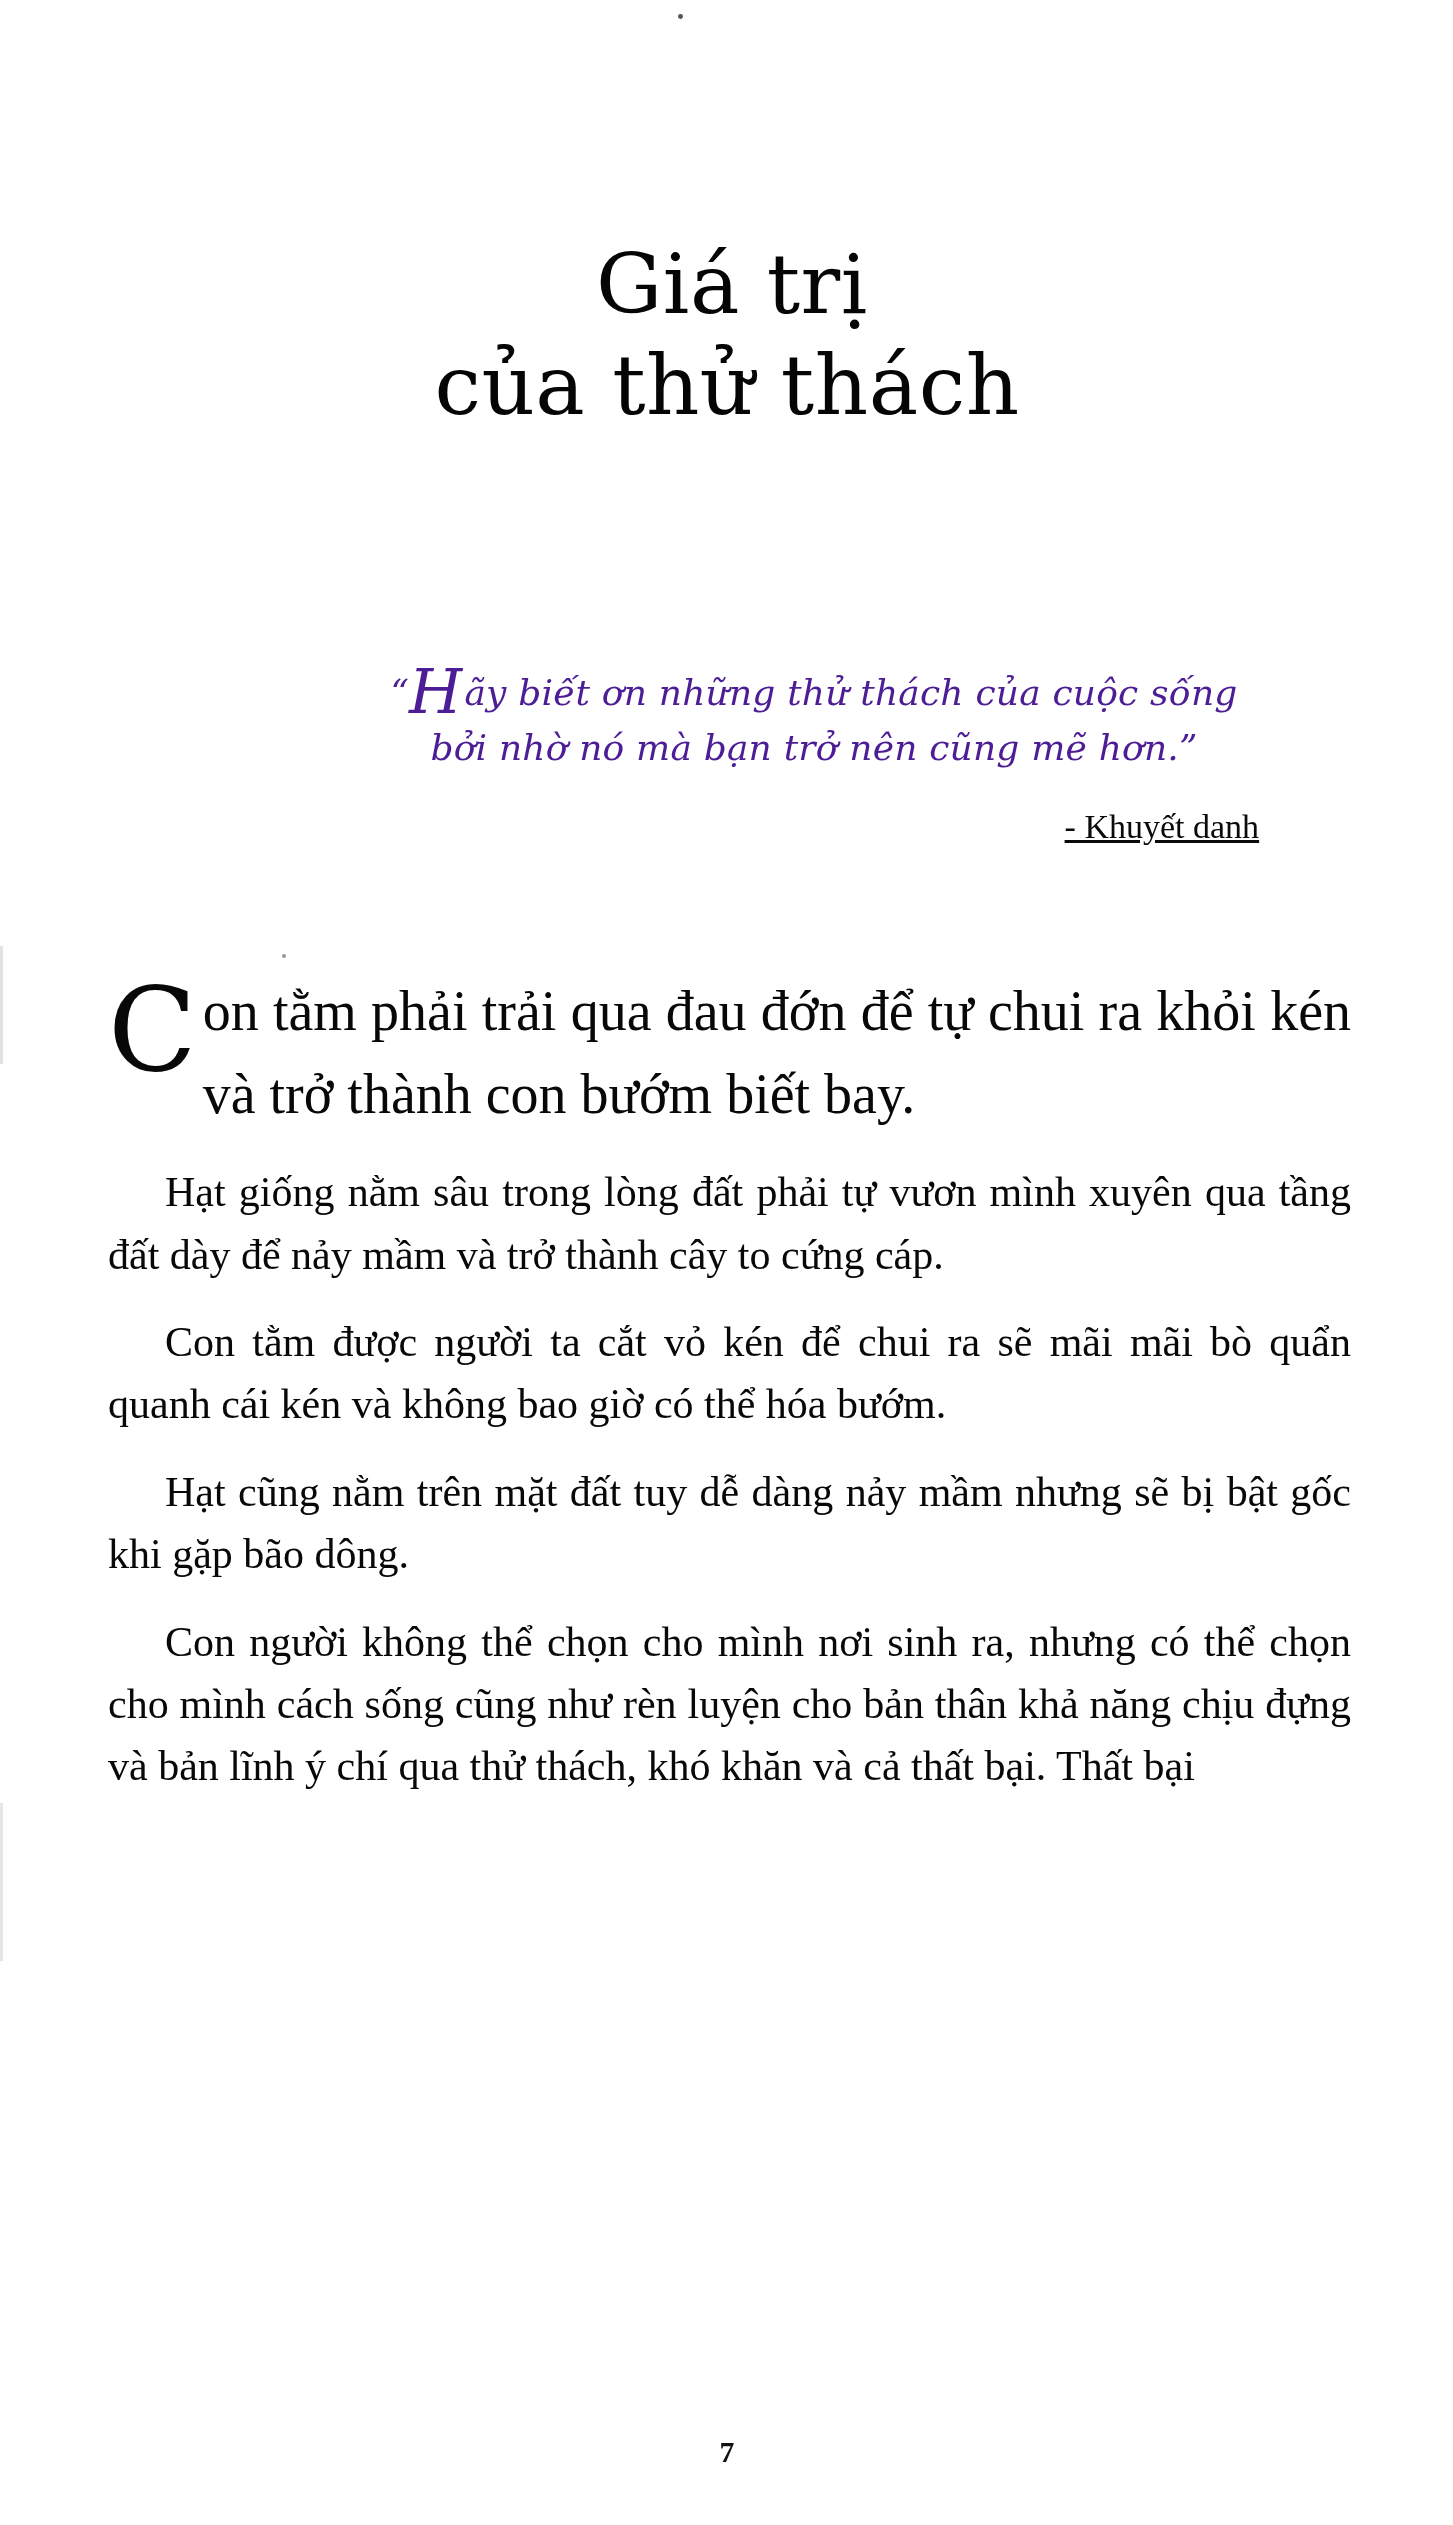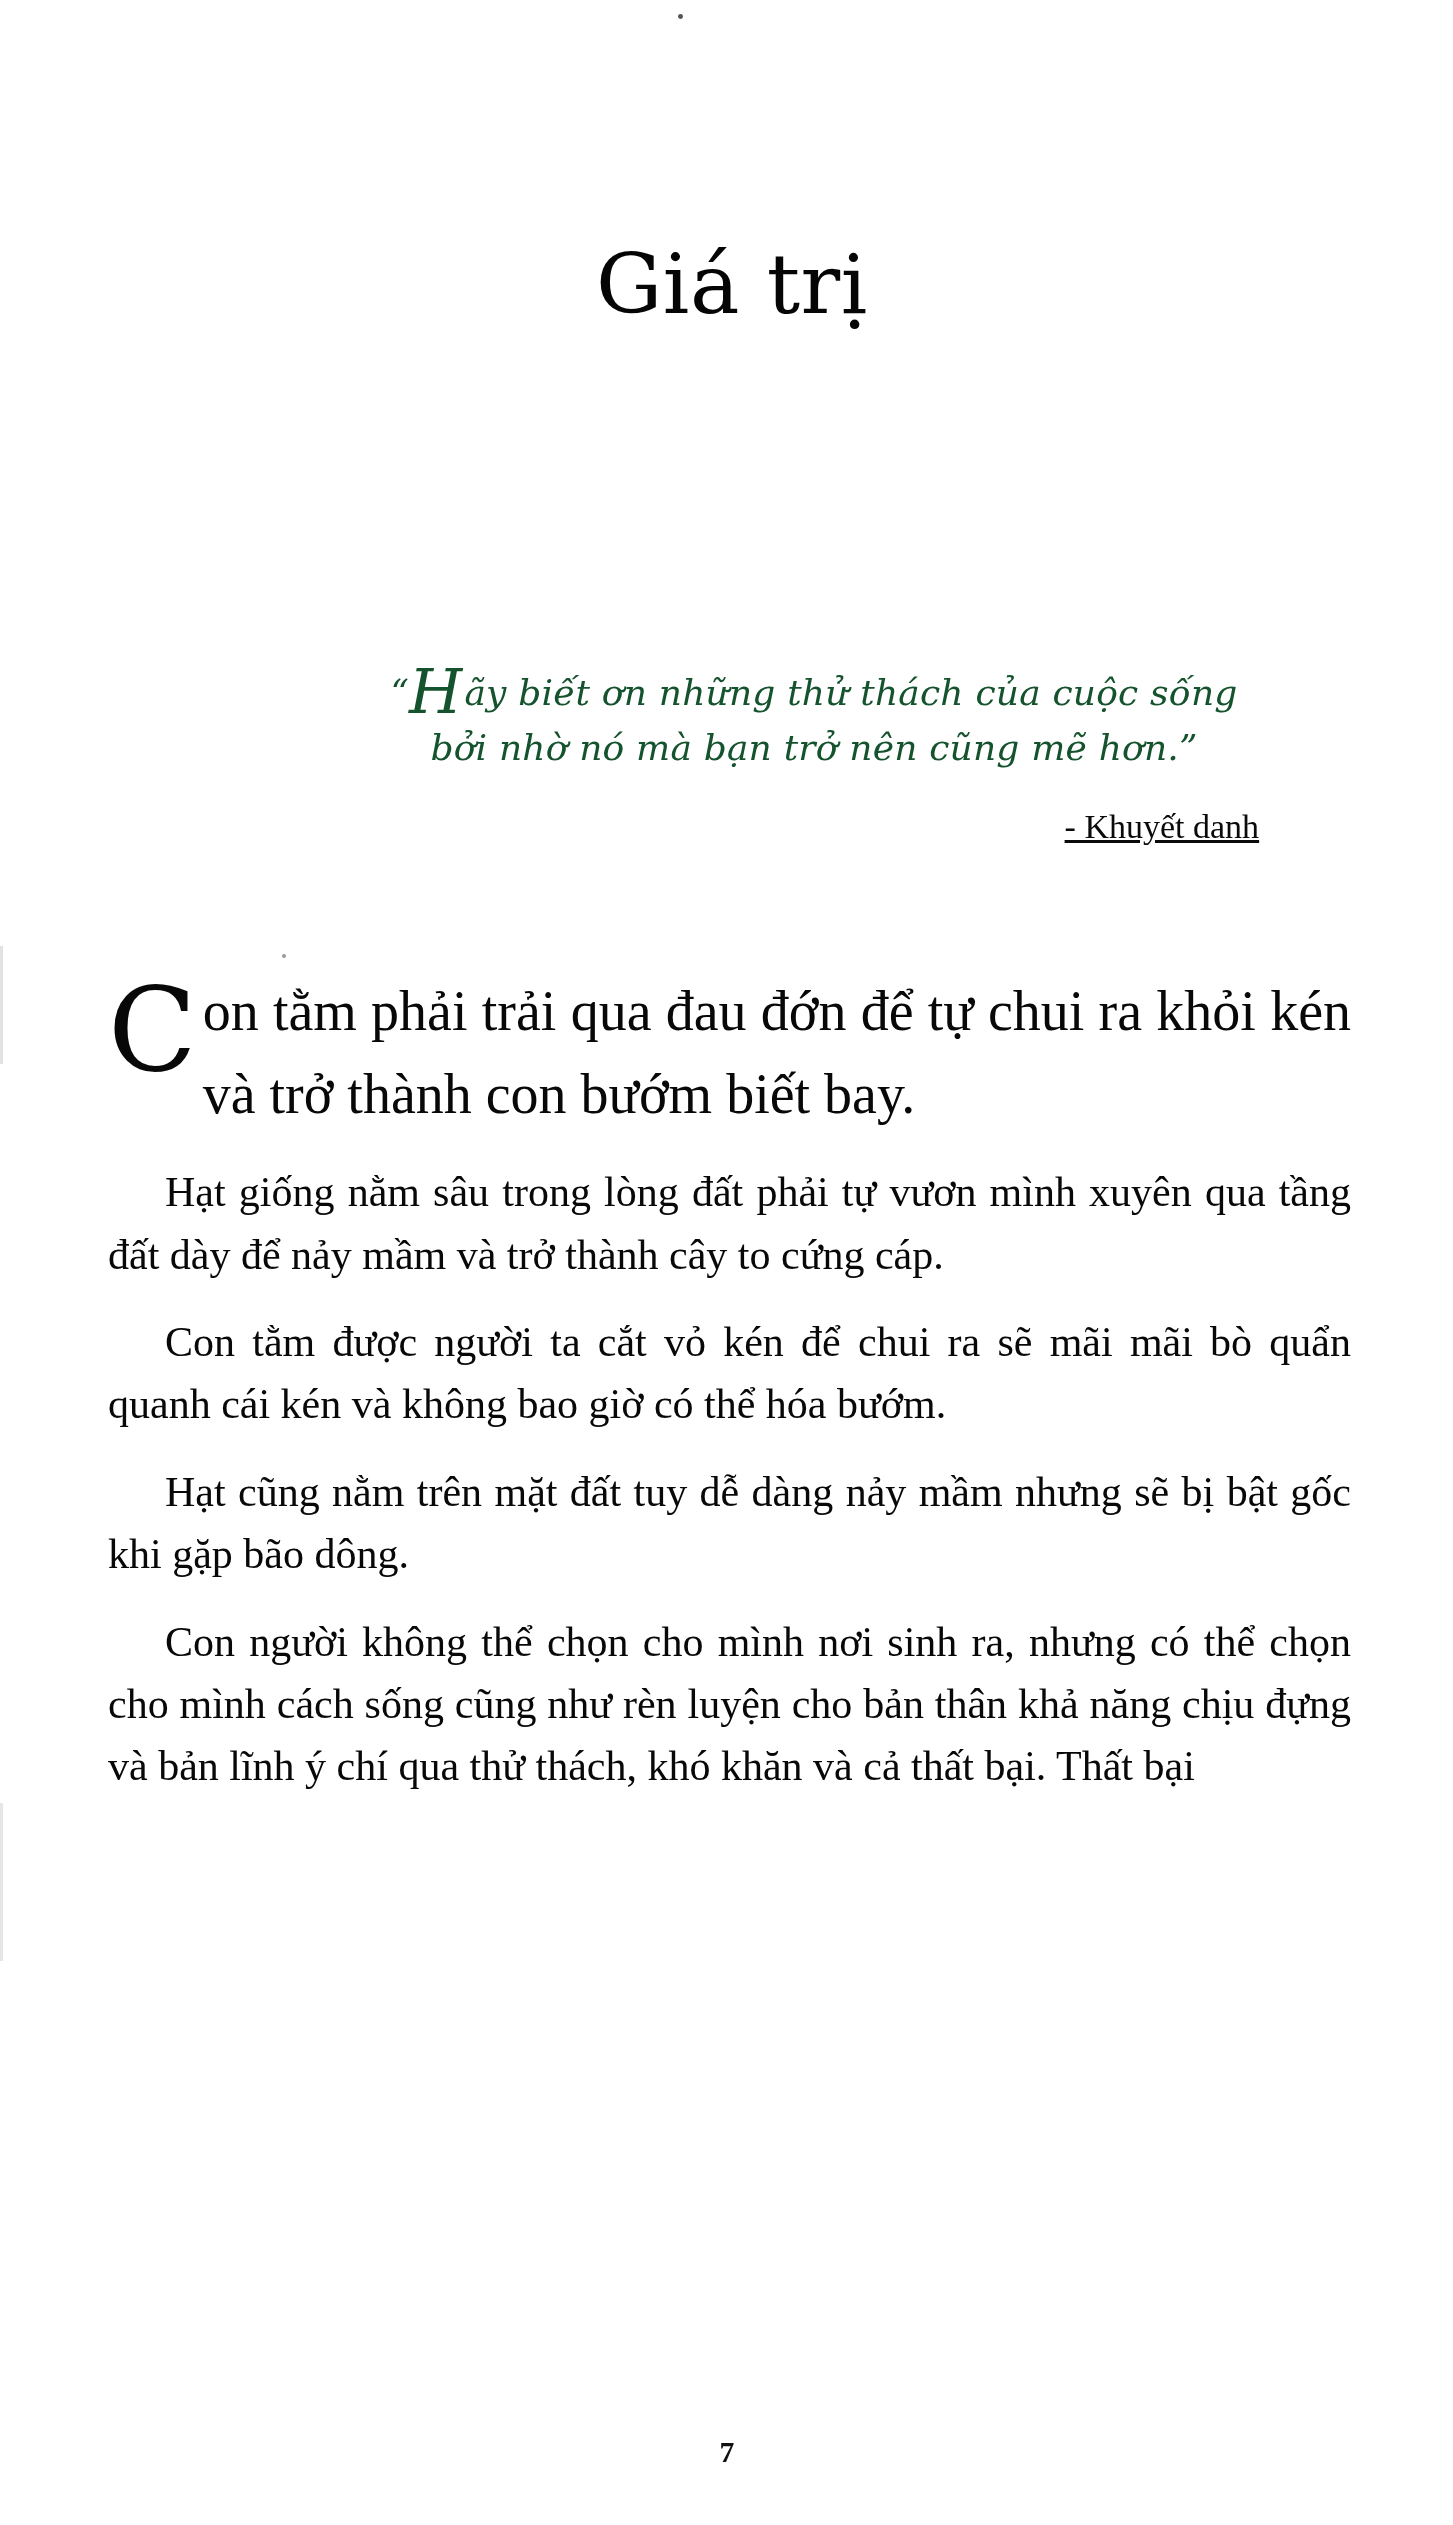--- a/index.html
+++ b/index.html
@@ -74,21 +74,21 @@
     left: 361px;
     top: 666px;
     width: 906px;
     text-align: center;
   }
   .quote-line {
     font-family: "DejaVu Serif", serif;
     font-style: italic;
     font-size: 36px;
     line-height: 1.52;
-    color: #14532d;
+    color: #4c1d95;
     letter-spacing: 0.2px;
   }
   .quote-first-letter {
     font-family: "DejaVu Serif", serif;
     font-style: italic;
     font-size: 61px;
     line-height: 0.6;
     vertical-align: -7.9px;
     padding-right: 2px;
   }
@@ -153,20 +153,21 @@
 
 <div class="page">
 
   <div class="speck speck-top"></div>
   <div class="speck speck-left-1"></div>
   <div class="speck speck-left-2"></div>
   <div class="speck speck-dot-a"></div>
 
   <div class="title-block">
     <div class="title-line title-line-1">Giá trị</div>
+    <div class="title-line title-line-2">của thử thách</div>
   </div>
 
   <div class="quote-block">
     <div class="quote-line">
       <span>“</span><span class="quote-first-letter">H</span><span>ãy biết ơn những thử thách của cuộc sống</span>
     </div>
     <div class="quote-line">bởi nhờ nó mà bạn trở nên cũng mẽ hơn.”</div>
     <div class="quote-attrib">- Khuyết danh</div>
   </div>
 

